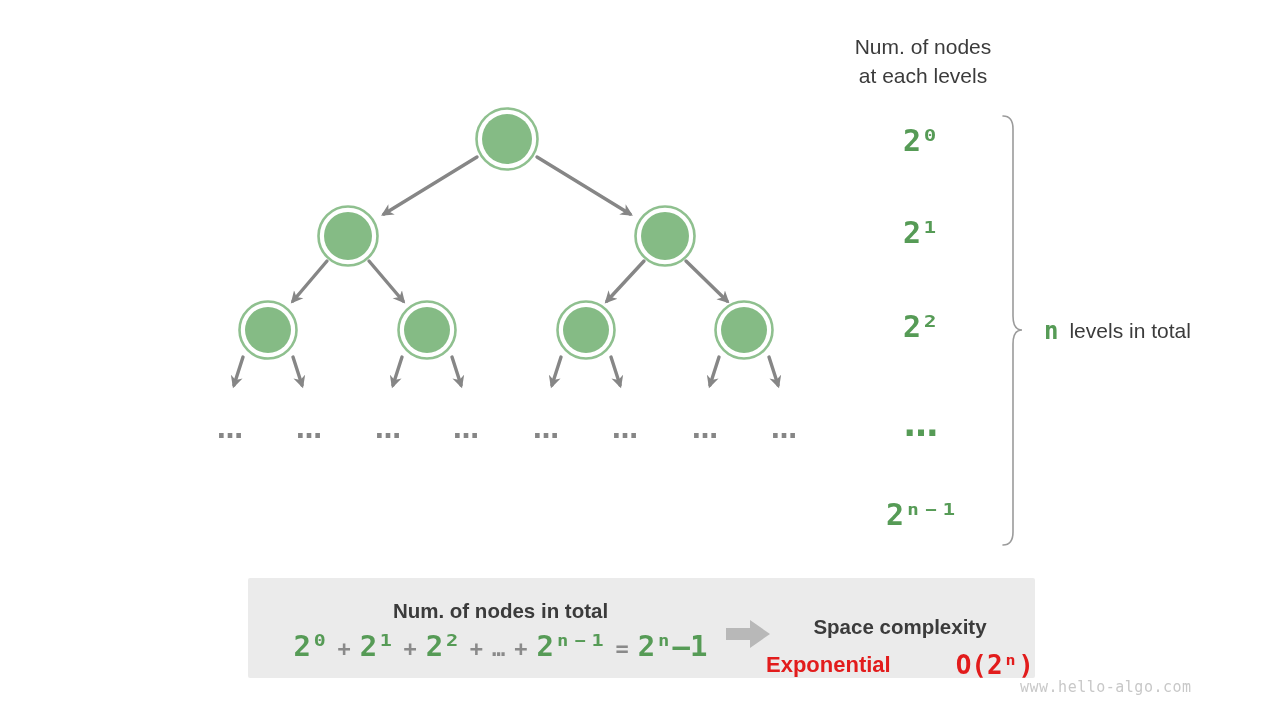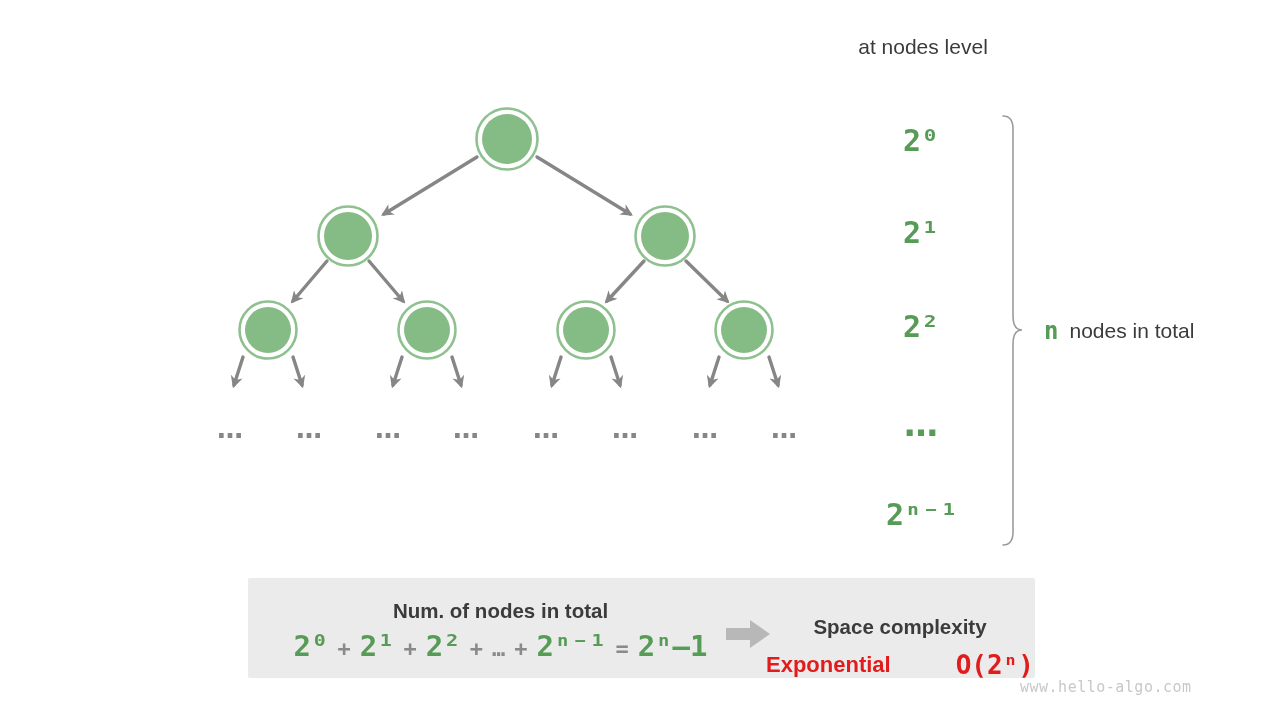--- a/index.html
+++ b/index.html
@@ -122,26 +122,27 @@
     <g>
       <text class="lvl" x="921" y="151">2⁰</text>
       <text class="lvl" x="921" y="243">2¹</text>
       <text class="lvl" x="921" y="337">2²</text>
       <text class="lvl-dots" x="921" y="436">…</text>
       <text class="lvl" x="922" y="525">2ⁿ⁻¹</text>
     </g>
   </svg>
 
   <div class="header">
-    <div>at nodes level</div>
+    <div>Num. of nodes</div>
+    <div>at each levels</div>
   </div>
 
   <div class="brace-note">
     <span class="n">n</span>
-    <span class="txt">nodes in total</span>
+    <span class="txt">levels in total</span>
   </div>
 
   <div class="sumbox">
     <div class="col-left">
       <div class="box-title">Num. of nodes in total</div>
       <div class="formula">
           <span class="tok green">2⁰</span>
           <span class="tok gray">+</span>
           <span class="tok green">2¹</span>
           <span class="tok gray">+</span>

